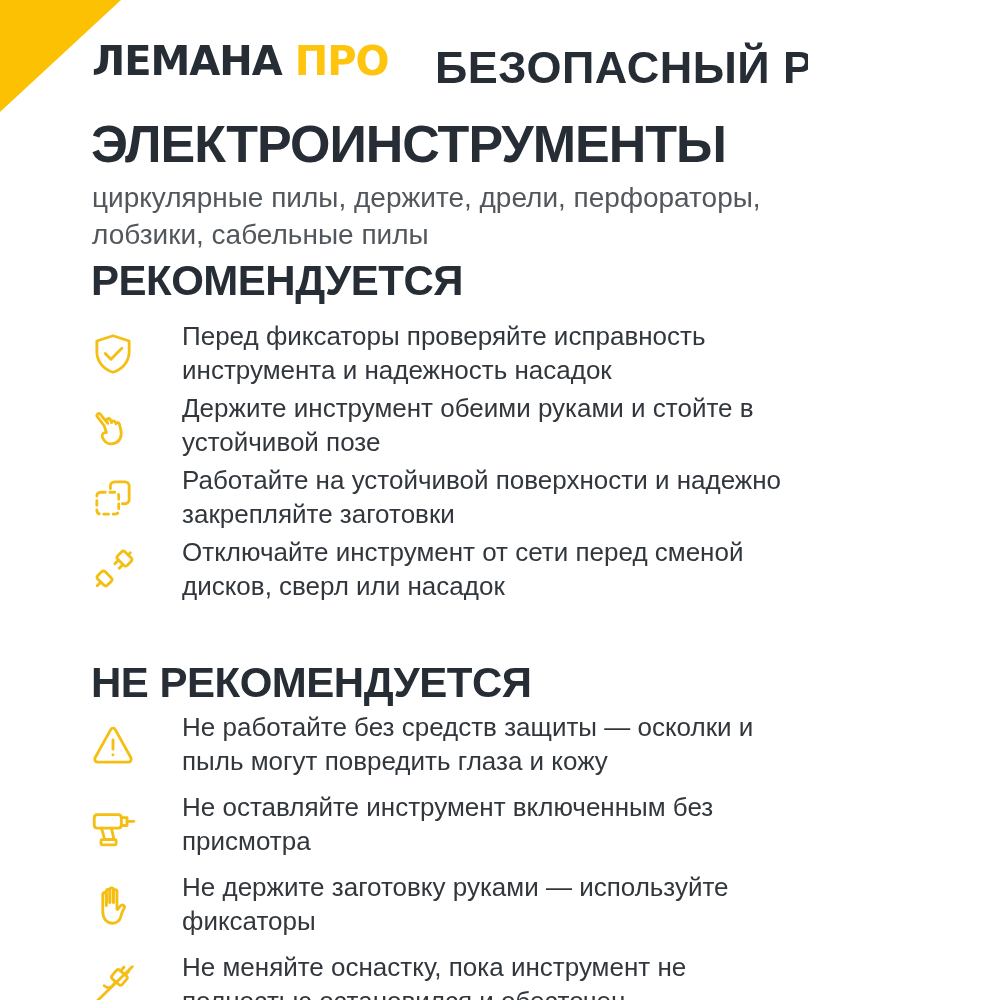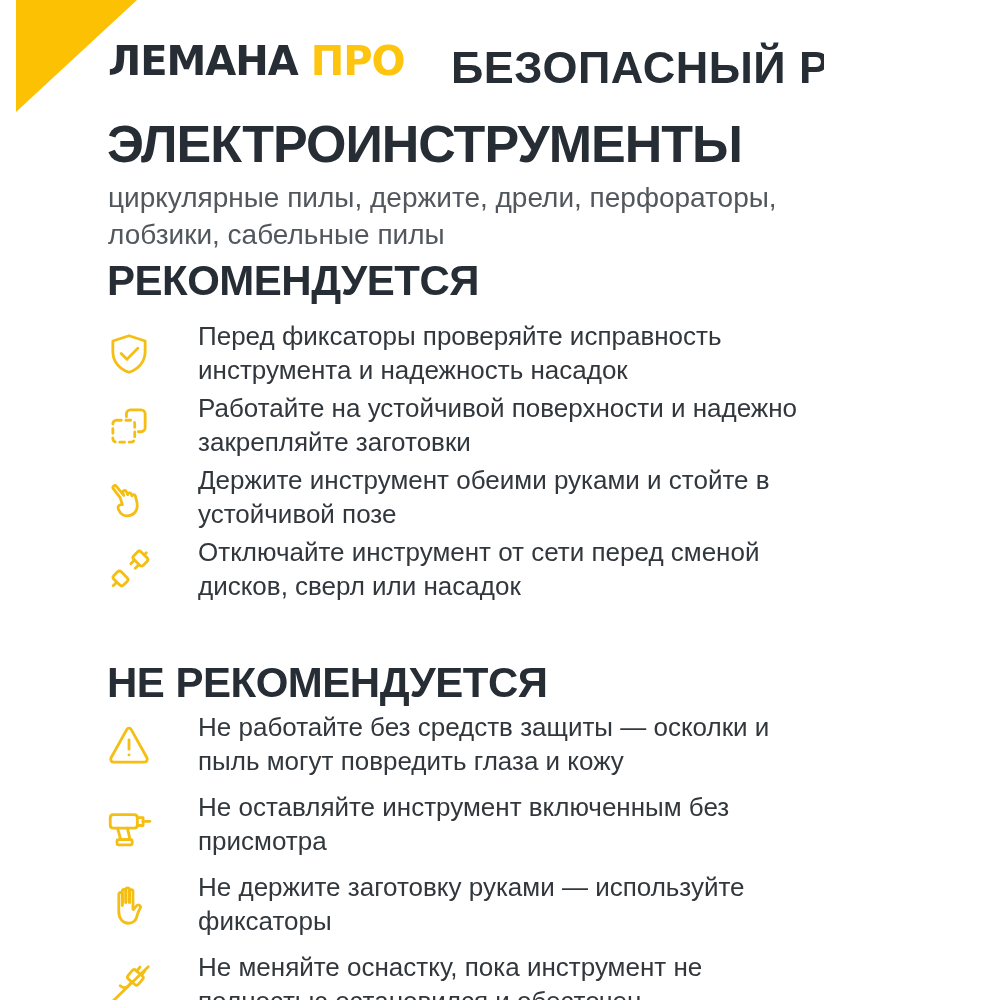--- a/index.html
+++ b/index.html
@@ -1,18 +1,18 @@
 <!DOCTYPE html>
 <html><head>
 <meta charset="utf-8">
 <style>
   html,body { margin:0; padding:0; background:#ffffff; }
   .canvas {
     position:relative; width:808px; height:1000px; background:#ffffff;
-    font-family:"Liberation Sans", sans-serif; color:#272E36; overflow:hidden;margin-left:16px;
+    font-family:"Liberation Sans", sans-serif; color:#272E36; overflow:hidden;
   }
   
   .corner-tl {
     position:absolute; left:0; top:0; width:121px; height:112px;
     background:#FBC102; clip-path:polygon(0 0, 100% 0, 0 100%);
   }
   .corner-br {
     position:absolute; left:848px; top:694px; width:152px; height:306px;
     background:#F6BC04; clip-path:polygon(98% 0, 100% 2%, 100% 100%, 0 100%, 0 49%);
   }
@@ -90,36 +90,36 @@
             <path class="ic" d="M24 6.5 L39.5 11.5 V21.5 C39.5 31.5 33 38.7 24 41.5 C15 38.7 8.5 31.5 8.5 21.5 V11.5 Z"></path>
             <path class="ic" d="M16.5 23.5 L22 29 L32.5 18.5"></path>
           </svg>
       </span>
       <p>Перед фиксаторы проверяйте исправность инструмента и надежность насадок</p>
     </div>
 
     <div class="row">
       <span class="icon-box">
         <svg viewBox="0 0 48 48">
-            <rect class="ic ic-dash" x="8.5" y="18.5" width="21" height="21" rx="3.5"></rect>
-            <path class="ic" d="M21.5 15 V12.5 C21.5 10.3 23.3 8.5 25.5 8.5 H35.5 C37.7 8.5 39.5 10.3 39.5 12.5 V25.5 C39.5 27.7 37.7 29.5 35.5 29.5 H33"></path>
-          </svg>
-      </span>
-      <p>Работайте на устойчивой поверхности и надежно закрепляйте заготовки</p>
-    </div>
-
-    <div class="row">
-      <span class="icon-box">
-        <svg viewBox="0 0 48 48">
             <g transform="rotate(-18 24 24)">
               <path class="ic" d="M16 21 L12.5 11 C11.6 8.6 15 7.2 16 9.6 L20 20 V17.5 C20 15.2 23.4 15.2 23.5 17.5 L23.8 20.5 C24.2 18.8 27 19 27.2 21 L27.4 23 C27.9 21.7 30.4 22 30.4 24 L30 29.5 C29.6 36 25.5 40.5 20 40.3 C15 40.1 11.3 36.6 11 31.4 C10.8 28.2 13.1 26.8 15.6 27.9 L16 28.1 Z"></path>
             </g>
           </svg>
       </span>
       <p>Держите инструмент обеими руками и стойте в устойчивой позе</p>
+    </div>
+
+    <div class="row">
+      <span class="icon-box">
+        <svg viewBox="0 0 48 48">
+            <rect class="ic ic-dash" x="8.5" y="18.5" width="21" height="21" rx="3.5"></rect>
+            <path class="ic" d="M21.5 15 V12.5 C21.5 10.3 23.3 8.5 25.5 8.5 H35.5 C37.7 8.5 39.5 10.3 39.5 12.5 V25.5 C39.5 27.7 37.7 29.5 35.5 29.5 H33"></path>
+          </svg>
+      </span>
+      <p>Работайте на устойчивой поверхности и надежно закрепляйте заготовки</p>
     </div>
 
     <div class="row">
       <span class="icon-box">
         <svg viewBox="0 0 48 48">
             <g transform="rotate(45 24 24)">
               <rect class="ic" x="17.5" y="3.5" width="13" height="10" rx="2.5"></rect>
               <line class="ic" x1="21" y1="13.5" x2="21" y2="18.5"></line>
               <line class="ic" x1="27" y1="13.5" x2="27" y2="18.5"></line>
               <line class="ic" x1="24" y1="3.5" x2="24" y2="0.5"></line>

